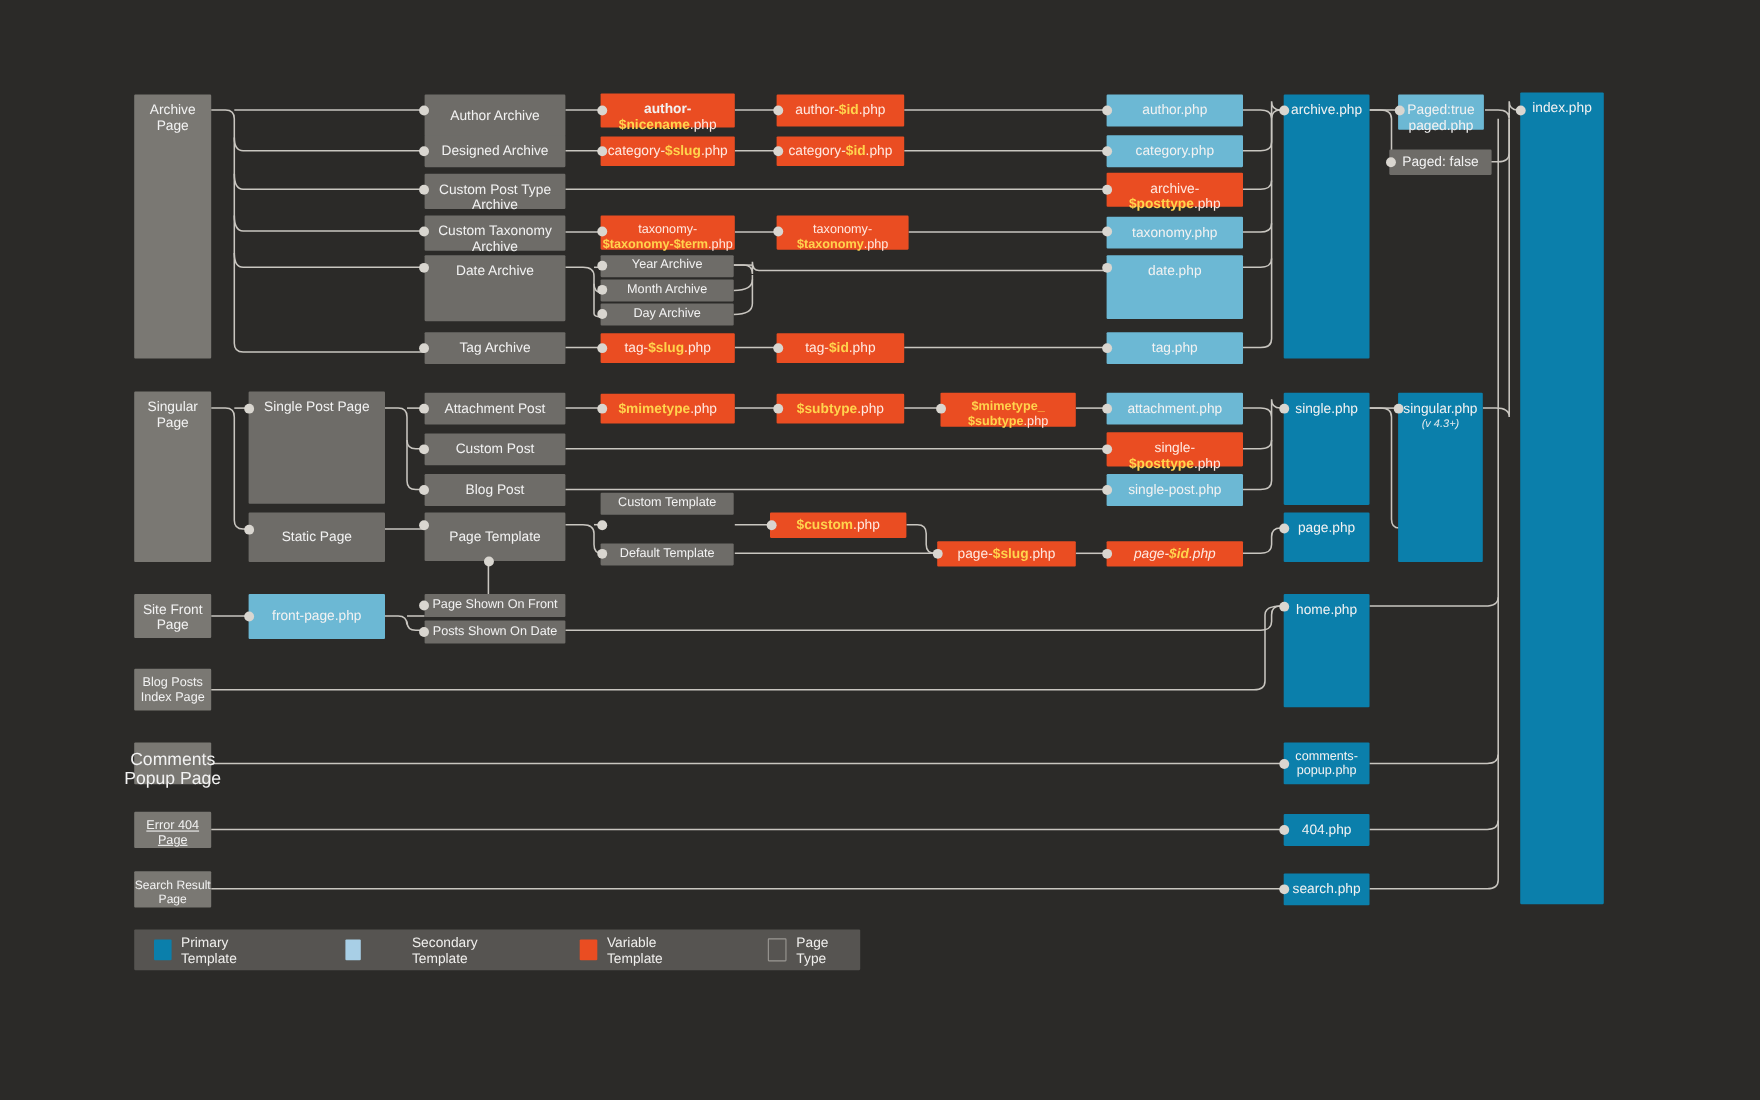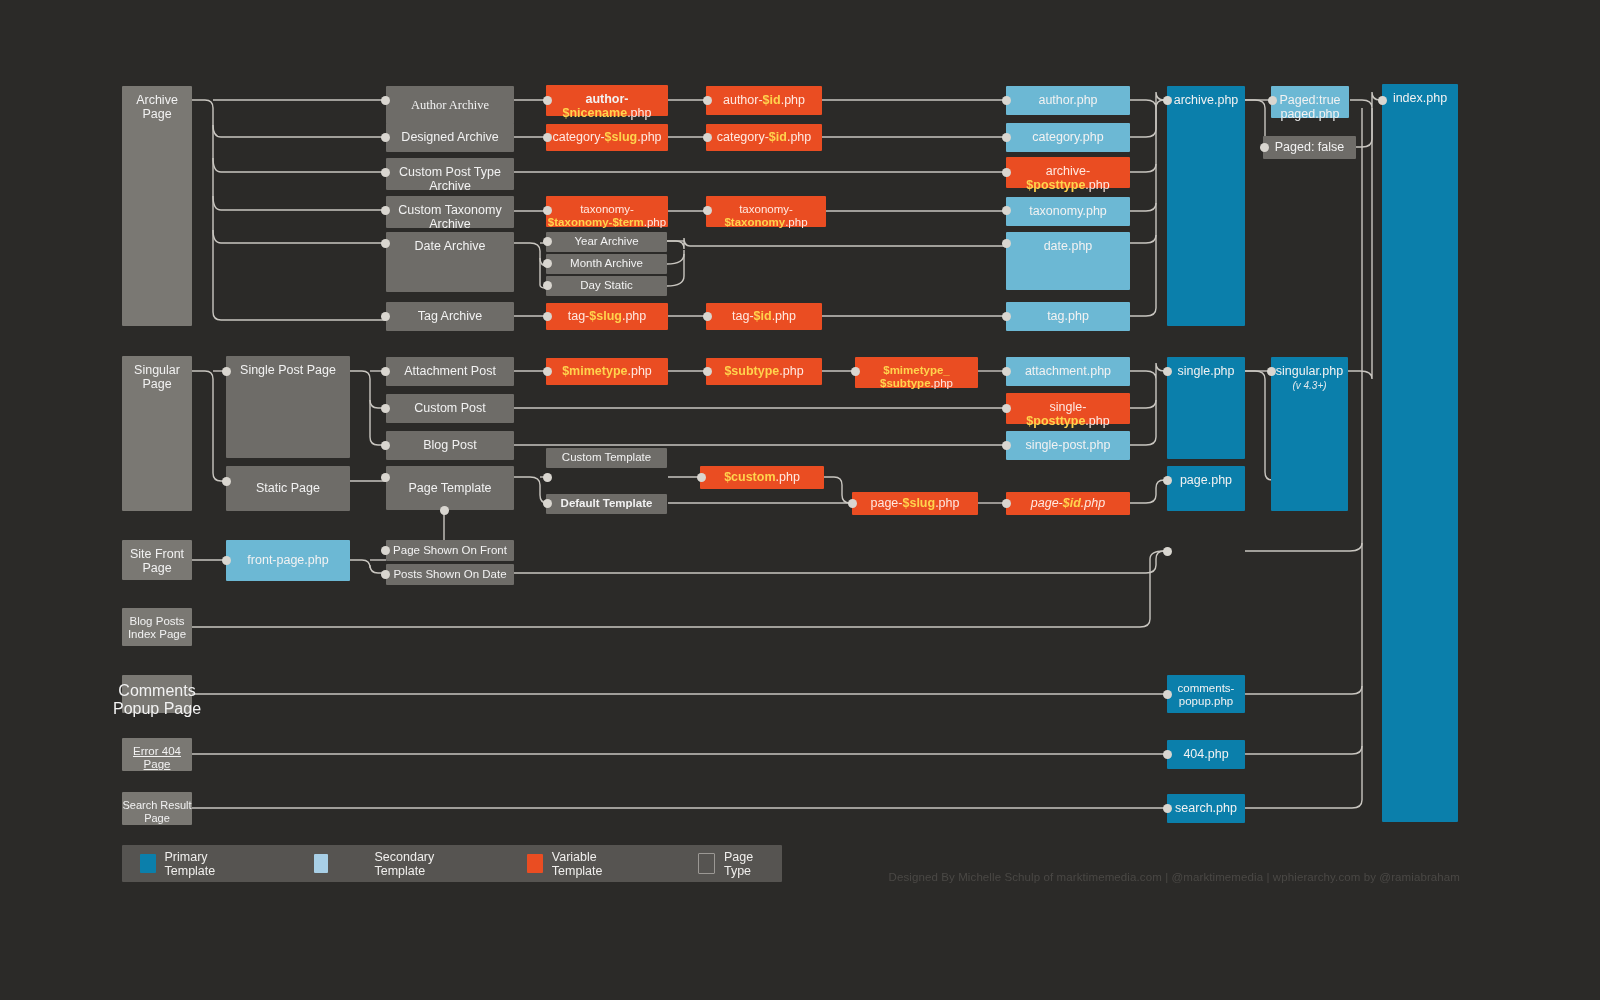--- a/index.html
+++ b/index.html
@@ -202,21 +202,21 @@
       <path d="M1245 694 H1352 Q1362 694 1362 686 V543"></path>
       <path d="M1245 754 H1352 Q1362 754 1362 746 V686"></path>
       <path d="M1245 808 H1352 Q1362 808 1362 800 V746"></path>
     </g>
   </svg>
 
   <div class="node t-page" style="left:122px;top:86px;width:70px;height:240px;">
       <span>Archive<br>Page</span>
     </div>
 
-  <div class="node t-page2 mid" style="left:386px;top:86px;width:128px;height:38px;font-family:Liberation Serif, serif;">
+  <div class="node t-page2 mid" style="left:386px;top:86px;width:128px;height:38px;">
       <span>Author Archive</span>
     </div>
   <div class="dot" style="left:381px;top:96px;"></div>
 
   <div class="node t-page2 mid" style="left:386px;top:123px;width:128px;height:29px;">
       <span>Designed Archive</span>
     </div>
   <div class="dot" style="left:381px;top:133px;"></div>
 
   <div class="node t-page2" style="left:386px;top:158px;width:128px;height:32px;">
@@ -236,21 +236,21 @@
 
   <div class="node t-page2 mid" style="left:546px;top:232px;width:121px;height:20px;font-size:11.5px;">
       <span>Year Archive</span>
     </div>
   <div class="dot" style="left:543px;top:237px;"></div>
   <div class="node t-page2 mid" style="left:546px;top:254px;width:121px;height:20px;font-size:11.5px;">
       <span>Month Archive</span>
     </div>
   <div class="dot" style="left:543px;top:259px;"></div>
   <div class="node t-page2 mid" style="left:546px;top:276px;width:121px;height:20px;font-size:11.5px;">
-      <span>Day Static</span>
+      <span>Day Archive</span>
     </div>
   <div class="dot" style="left:543px;top:281px;"></div>
 
   <div class="node t-page2 mid" style="left:386px;top:302px;width:128px;height:29px;">
       <span>Tag Archive</span>
     </div>
   <div class="dot" style="left:381px;top:312px;"></div>
 
   <div class="node t-var" style="left:546px;top:85px;width:122px;height:31px;">
       <span>author-<br><span class="var">$nicename</span><span class="plain">.php</span></span>
@@ -374,21 +374,21 @@
   <div class="node t-page2 mid" style="left:386px;top:466px;width:128px;height:44px;">
       <span>Page Template</span>
     </div>
   <div class="dot" style="left:381px;top:473px;"></div>
   <div class="dot" style="left:440px;top:506px;"></div>
 
   <div class="node t-page2 mid" style="left:546px;top:448px;width:121px;height:20px;font-size:11.5px;">
       <span>Custom Template</span>
     </div>
   <div class="dot" style="left:543px;top:473px;"></div>
-  <div class="node t-page2 mid" style="left:546px;top:494px;width:121px;height:20px;font-size:11.5px;font-weight:bold;">
+  <div class="node t-page2 mid" style="left:546px;top:494px;width:121px;height:20px;font-size:11.5px;">
       <span>Default Template</span>
     </div>
   <div class="dot" style="left:543px;top:499px;"></div>
 
   <div class="node t-var mid" style="left:546px;top:358px;width:122px;height:27px;">
       <span><span class="var">$mimetype</span><span class="plain">.php</span></span>
     </div>
   <div class="dot" style="left:543px;top:367px;"></div>
 
   <div class="node t-var mid" style="left:706px;top:358px;width:116px;height:27px;">
@@ -462,20 +462,23 @@
 
   <div class="node t-page2 mid" style="left:386px;top:564px;width:128px;height:21px;font-size:11.5px;">
       <span>Posts Shown On Date</span>
     </div>
   <div class="dot" style="left:381px;top:570px;"></div>
 
   <div class="node t-page" style="left:122px;top:608px;width:70px;height:38px;">
       <span style="font-size:11.5px;">Blog Posts<br>Index Page</span>
     </div>
 
+  <div class="node t-primary" style="left:1167px;top:540px;width:78px;height:103px;">
+      <span>home.php</span>
+    </div>
   <div class="dot" style="left:1163px;top:547px;"></div>
 
   <div class="node t-page" style="left:122px;top:675px;width:70px;height:38px;">
       <span style="font-size:16px;">Comments<br>Popup Page</span>
     </div>
 
   <div class="node t-primary" style="left:1167px;top:675px;width:78px;height:38px;">
       <span style="font-size:11.5px;">comments-<br>popup.php</span>
     </div>
   <div class="dot" style="left:1163px;top:690px;"></div>
@@ -510,15 +513,14 @@
     <div class="legend-item" style="margin-left:55px;">
       <span class="legend-sw" style="background:#ea4d22;"></span>
       <span class="legend-label">Variable Template</span>
     </div>
     <div class="legend-item" style="margin-left:55px;">
       <span class="legend-sw pt"></span>
       <span class="legend-label">Page Type</span>
     </div>
   </div>
 
-  <div id="credits">Designed By Michelle Schulp of marktimemedia.com  |  @marktimemedia  | wphierarchy.com by @ramiabraham</div>
 
 </div>
 
 </body></html>

